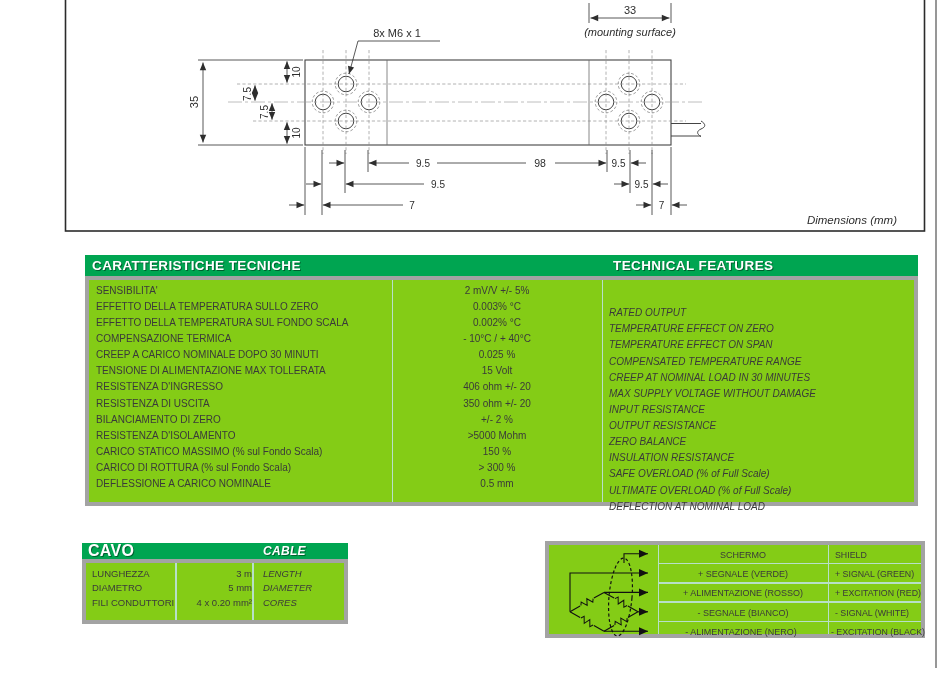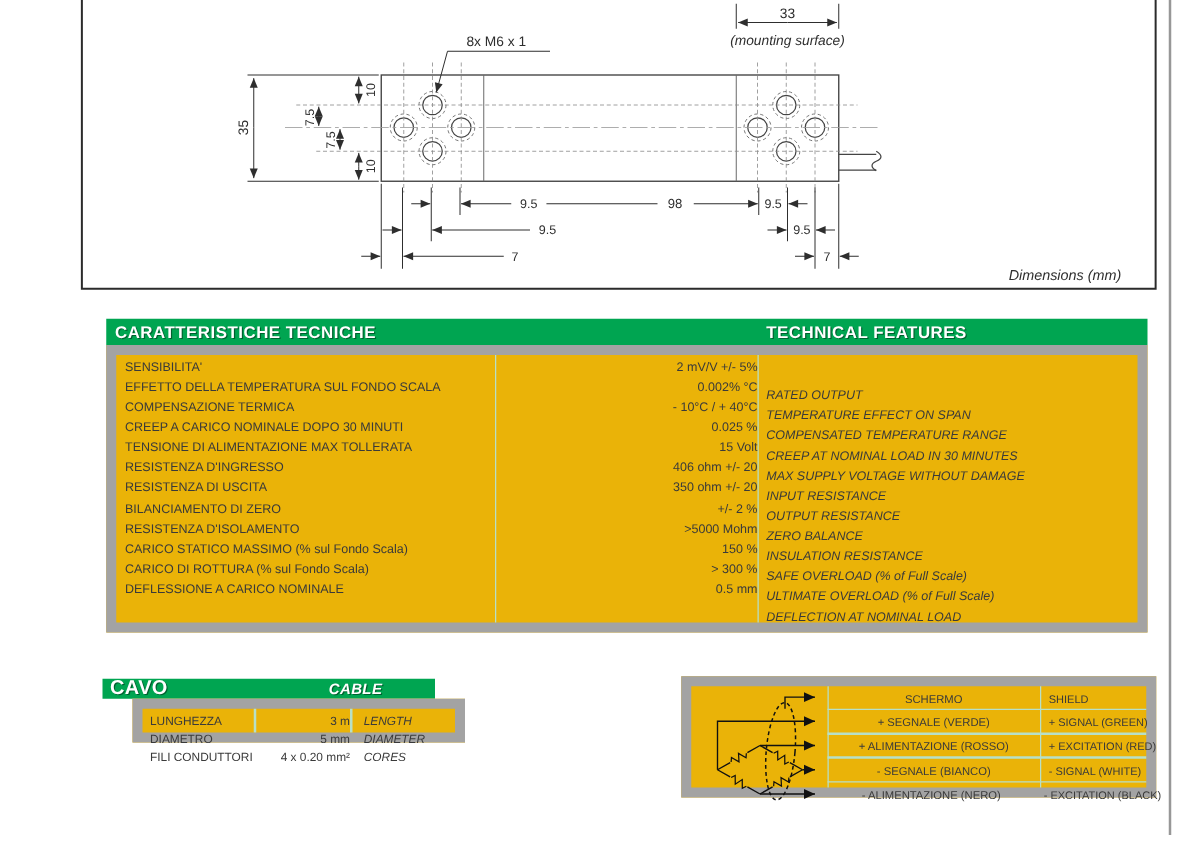--- a/index.html
+++ b/index.html
@@ -2,32 +2,32 @@
 <html><head>
 <meta charset="utf-8">
 <style>
   html,body{margin:0;padding:0;}
   body{width:947px;height:680px;background:#ffffff;position:relative;overflow:hidden;
        font-family:"Liberation Sans",sans-serif;color:#3a3a3a;}
   .abs{position:absolute;}
   .gbar{position:absolute;background:#00a551;color:#fff;}
   .gbar .ttl{position:absolute;top:0;white-space:nowrap;font-weight:bold;
              text-shadow:1px 1.2px 0 rgba(0,40,20,.55);}
-  .gbody{position:absolute;background:#eab308;border:8px solid #a3a3a3;box-sizing:border-box;}
+  .gbody{position:absolute;background:#84cc16;border:4px solid #a3a3a3;box-sizing:border-box;}
   .vline{position:absolute;top:0;bottom:0;width:1.6px;background:#b7e0c8;}
   .hline{position:absolute;height:1.6px;background:#b7e0c8;}
   
   #spec-body{left:85px;top:276px;width:833px;height:230px;}
   #spec-rows{position:absolute;left:0;top:2px;right:0;}
   .srow{display:flex;align-items:center;height:16.15px;font-size:10px;}
   .c-it{width:303px;padding-left:7px;box-sizing:border-box;white-space:nowrap;}
-  .c-val{width:210px;text-align:right;white-space:nowrap;}
+  .c-val{width:210px;text-align:center;white-space:nowrap;}
   .c-en{flex:1;padding-left:7px;font-style:italic;white-space:nowrap;box-sizing:border-box;margin-top:45px;}
   
-  #cavo-body{left:82px;top:559px;width:266px;height:35px;margin-left:24px;}
+  #cavo-body{left:82px;top:559px;width:266px;height:65px;}
   #cavo-rows{position:absolute;left:0;top:3px;right:0;}
   .crow{display:flex;align-items:center;height:14.6px;font-size:9.5px;}
   .k-it{width:89px;padding-left:6px;box-sizing:border-box;white-space:nowrap;}
   .k-val{width:77px;text-align:right;white-space:nowrap;}
   .k-en{flex:1;padding-left:11px;font-style:italic;white-space:nowrap;box-sizing:border-box;}
   
   #wire-box{left:545px;top:541px;width:380px;height:97px;}
   .wrow{position:absolute;left:110px;width:266px;height:19.32px;display:flex;align-items:center;}
   .w-it{width:168px;text-align:center;font-size:9px;white-space:nowrap;}
   .w-en{padding-left:8px;font-size:8.8px;white-space:nowrap;}
@@ -162,20 +162,25 @@
 <div class="gbody" id="spec-body">
   <div class="vline" style="left:302.5px"></div>
   <div class="vline" style="left:512.5px"></div>
   <div id="spec-rows">
     <div class="srow">
         <span class="c-it">SENSIBILITA'</span>
         <span class="c-val">2 mV/V +/- 5%</span>
         <span class="c-en">RATED OUTPUT</span>
       </div>
     <div class="srow">
+        <span class="c-it">EFFETTO DELLA TEMPERATURA SULLO ZERO</span>
+        <span class="c-val">0.003% °C</span>
+        <span class="c-en">TEMPERATURE EFFECT ON ZERO</span>
+      </div>
+    <div class="srow">
         <span class="c-it">EFFETTO DELLA TEMPERATURA SUL FONDO SCALA</span>
         <span class="c-val">0.002% °C</span>
         <span class="c-en">TEMPERATURE EFFECT ON SPAN</span>
       </div>
     <div class="srow">
         <span class="c-it">COMPENSAZIONE TERMICA</span>
         <span class="c-val">- 10°C / + 40°C</span>
         <span class="c-en">COMPENSATED TEMPERATURE RANGE</span>
       </div>
     <div class="srow">

